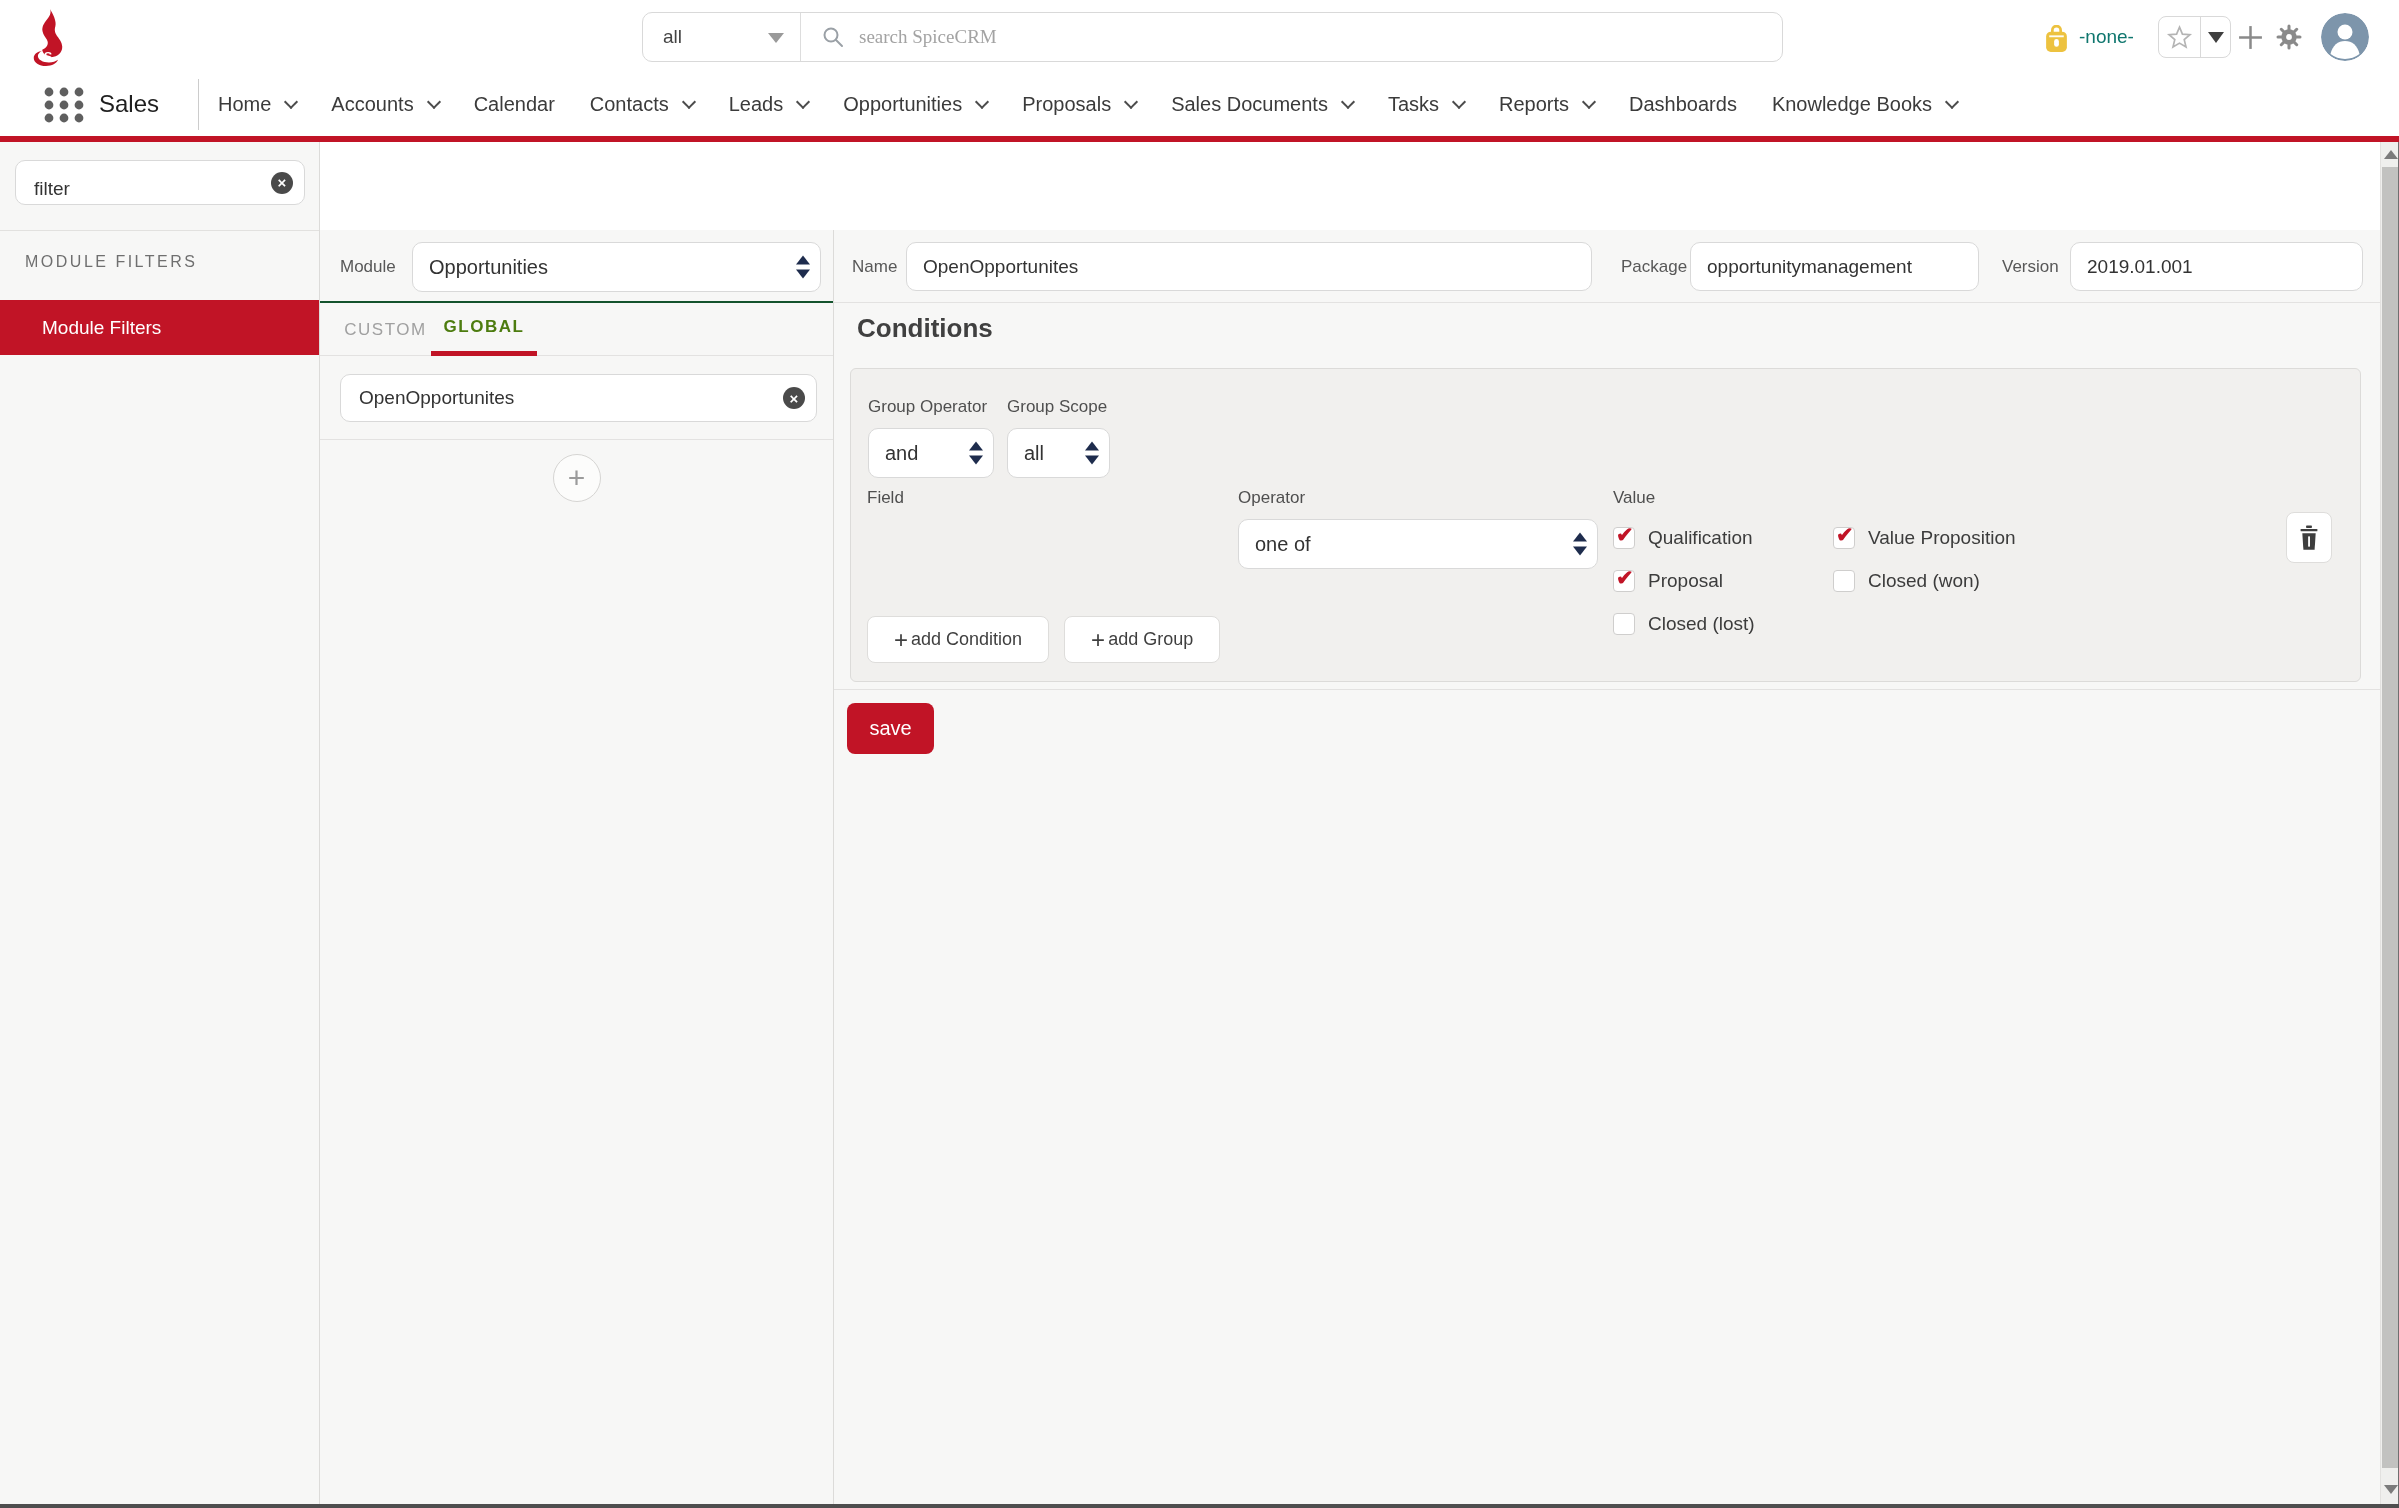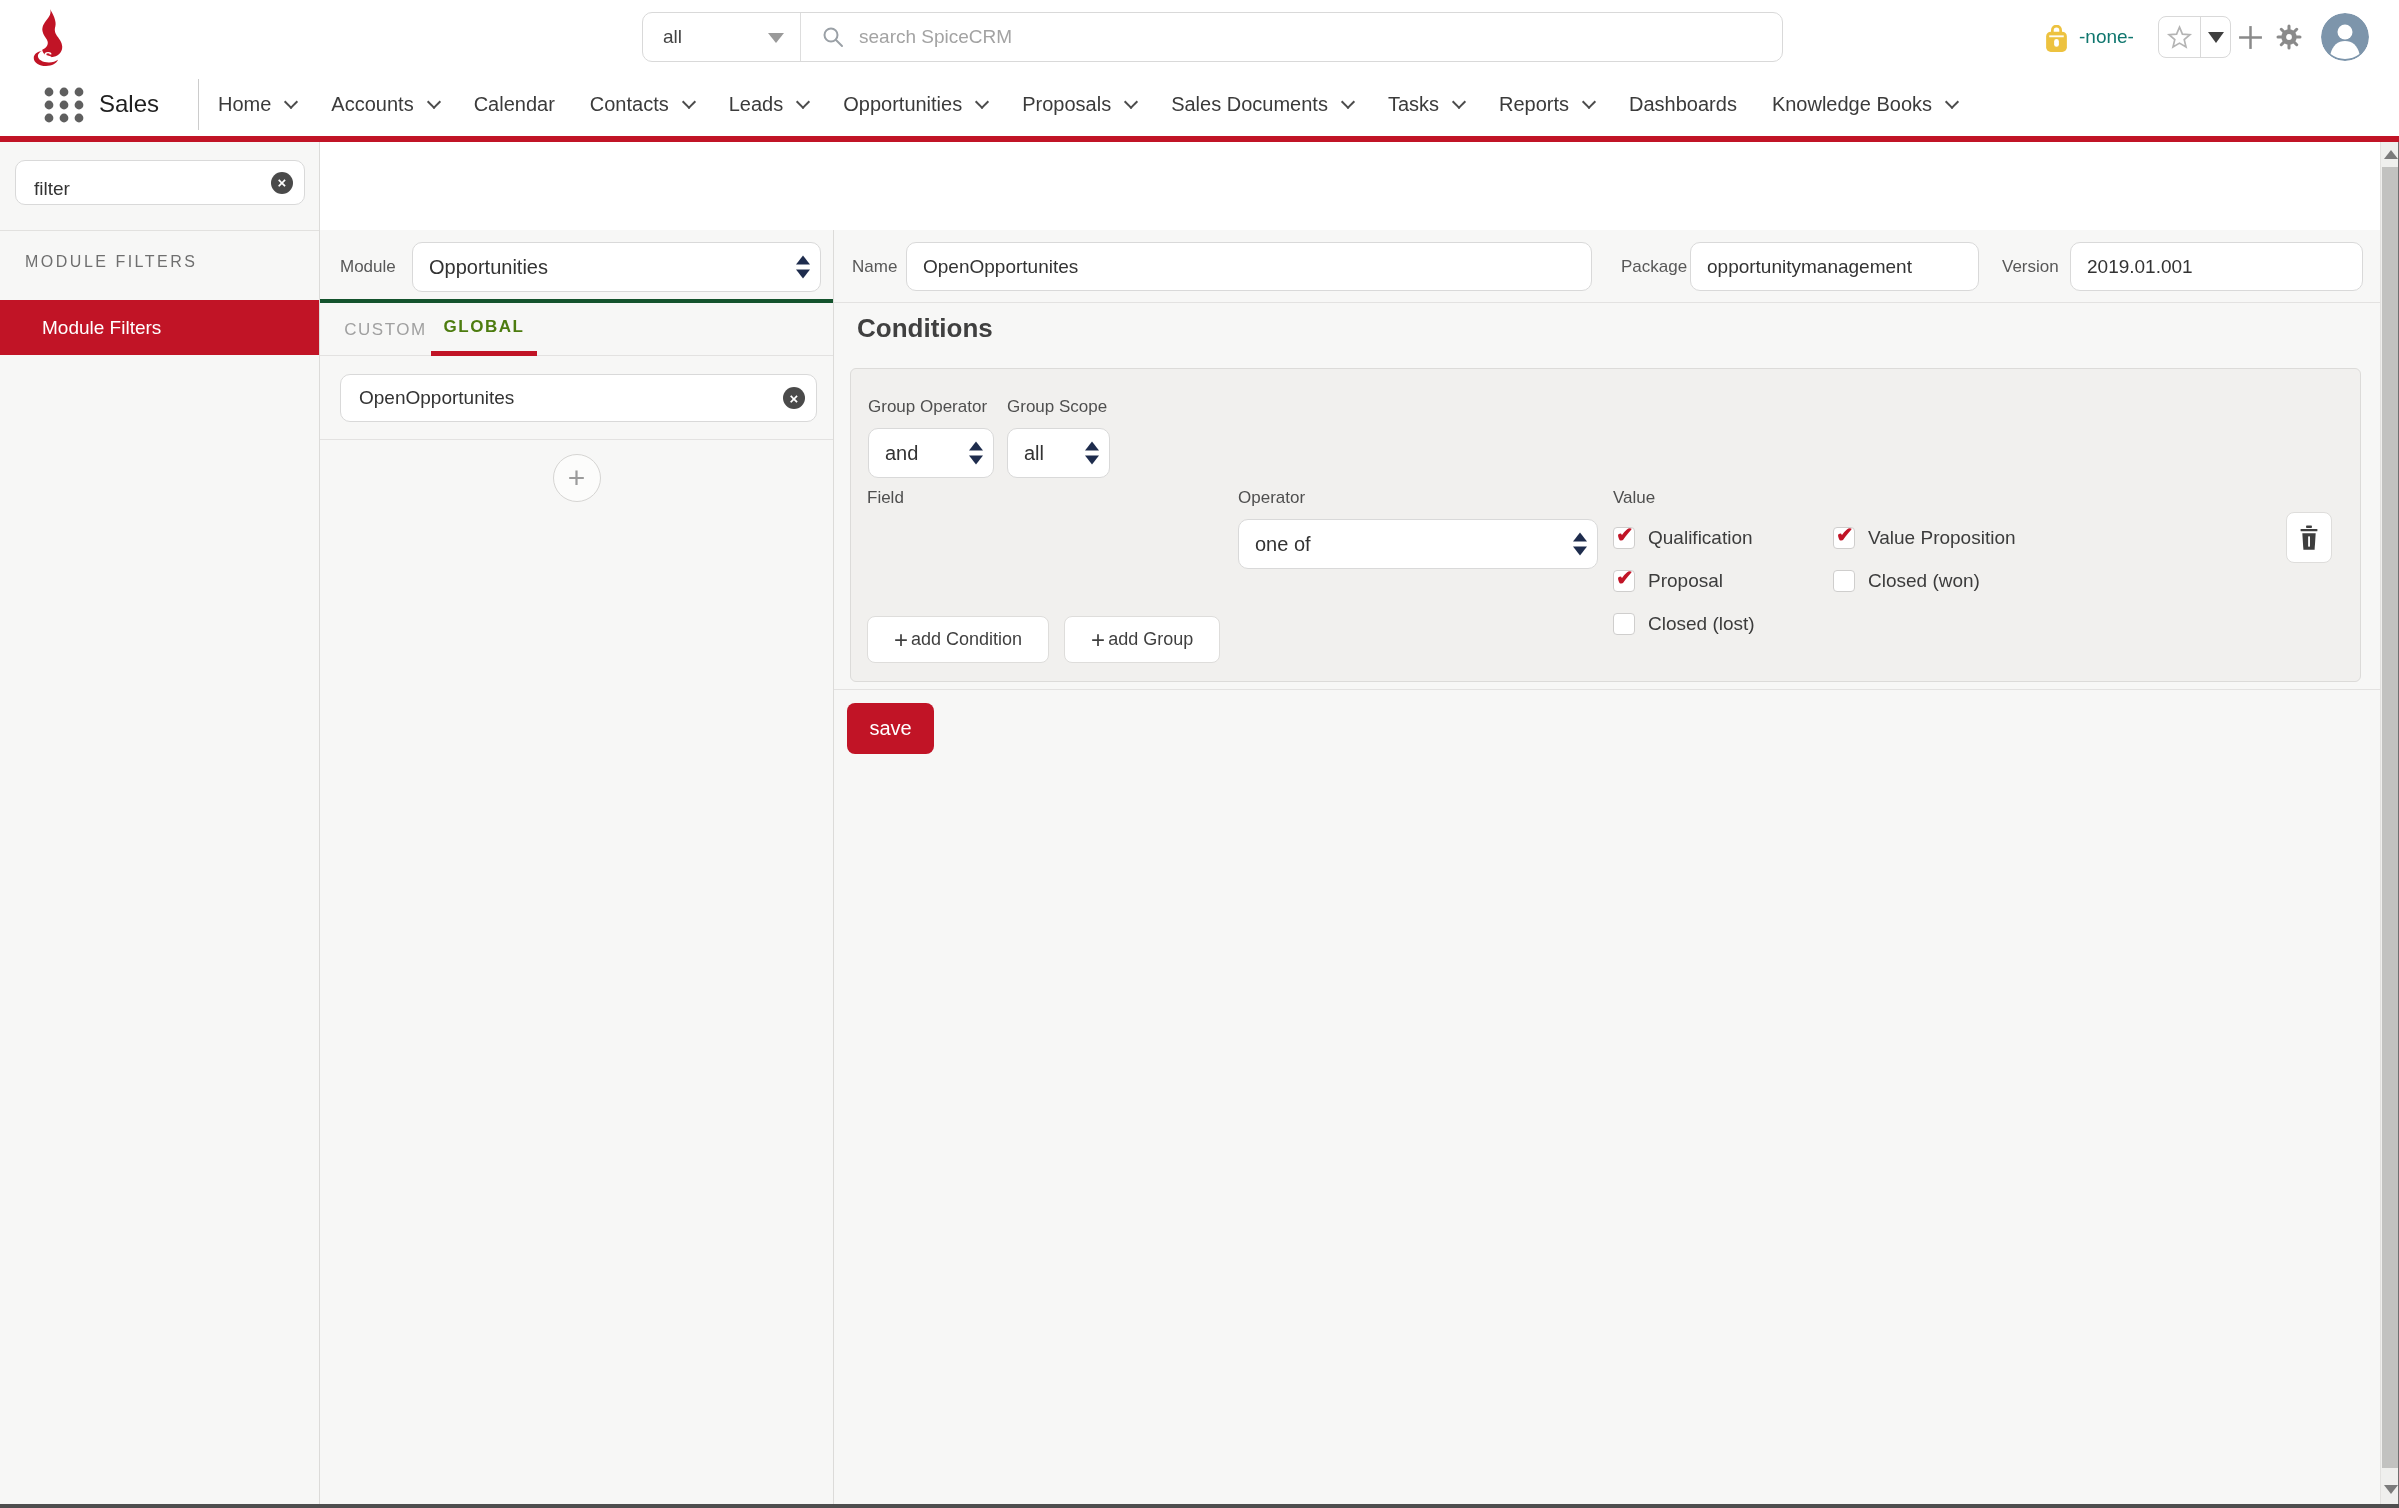--- a/index.html
+++ b/index.html
@@ -17,21 +17,21 @@
   #app{position:relative;width:2400px;height:1509px;background:#fff;overflow:hidden;}
 
   
   .topbar{position:absolute;left:0;top:0;width:100%;height:73px;background:#fff;}
   .logo{position:absolute;left:28px;top:9px;width:40px;height:57px;}
   .search-wrap{position:absolute;left:642px;top:12px;width:1141px;height:50px;border:1px solid #d9d9d9;border-radius:10px;background:#fff;display:flex;align-items:stretch;}
   .search-scope{position:relative;width:158px;display:flex;align-items:center;padding-left:20px;font-size:19px;color:#444;border-right:1px solid #ddd;cursor:pointer;}
   .scope-caret{position:absolute;right:16px;top:50%;margin-top:-4px;width:0;height:0;border-left:8px solid transparent;border-right:8px solid transparent;border-top:10px solid #9a9a9a;}
   .search-box{flex:1;display:flex;align-items:center;padding-left:20px;}
   .search-box svg{flex:0 0 auto;}
-  .search-box input{border:none;outline:none;background:transparent;flex:1;margin-left:14px;font-size:19px;color:#333;}
+  .search-box input{border:none;outline:none;background:transparent;flex:1;margin-left:14px;font-size:19px;color:#333;font-family:Liberation Serif, serif;}
   .search-box input::placeholder{color:#a3a3a3;}
   .tb-right-text{position:absolute;left:2079px;top:0;height:73px;display:flex;align-items:center;font-size:19px;color:#0f766e;}
   .pkg-icon{position:absolute;left:2045px;top:25px;}
   .star-group{position:absolute;left:2158px;top:16px;width:73px;height:42px;border:1px solid #d9d9d9;border-radius:8px;background:#fff;display:flex;}
   .star-seg{width:42px;display:flex;align-items:center;justify-content:center;border-right:1px solid #d9d9d9;cursor:pointer;}
   .caret-seg{flex:1;display:flex;align-items:center;justify-content:center;cursor:pointer;}
   .caret-dark{width:0;height:0;border-left:8px solid transparent;border-right:8px solid transparent;border-top:11px solid #3f3f3f;}
   .tb-plus{position:absolute;left:2237px;top:24px;cursor:pointer;}
   .tb-gear{position:absolute;left:2275px;top:23px;cursor:pointer;}
   .avatar{position:absolute;left:2321px;top:13px;width:48px;height:48px;border-radius:50%;overflow:hidden;cursor:pointer;}
@@ -66,21 +66,21 @@
   .flabel{font-size:17px;color:var(--label);}
   .tinput{border:1px solid #d9d9d9;border-radius:10px;background:#fff;font-size:19px;color:#333;padding:0 16px;outline:none;}
   .fakeselect{position:relative;border:1px solid #d9d9d9;border-radius:10px;background:#fff;display:flex;align-items:center;padding:0 34px 0 16px;font-size:20px;color:#333;cursor:pointer;}
   .spinner{position:absolute;right:10px;top:50%;transform:translateY(-50%);display:flex;flex-direction:column;align-items:center;gap:5px;}
   .spinner i{display:block;width:0;height:0;border-left:7px solid transparent;border-right:7px solid transparent;}
   .spinner .up{border-bottom:9px solid var(--navy);}
   .spinner .down{border-top:9px solid var(--navy);}
 
   
   .col-mid{position:absolute;left:320px;top:230px;width:514px;bottom:5px;border-right:1px solid var(--border);}
-  .module-row{position:absolute;left:0;top:0;width:100%;height:73px;border-bottom:4px solid #14532d;}
+  .module-row{position:absolute;left:0;top:0;width:100%;height:73px;border-bottom:2px solid #14532d;}
   .module-label{position:absolute;left:20px;top:0;height:73px;display:flex;align-items:center;}
   .module-select{position:absolute;left:92px;top:12px;width:409px;height:50px;}
   .tabs-row{position:absolute;left:0;top:73px;width:100%;height:53px;border-bottom:1px solid #e3e2e1;}
   .tab{position:absolute;top:0;height:53px;display:flex;align-items:center;justify-content:center;font-size:17px;letter-spacing:1.5px;cursor:pointer;}
   .tab-custom{left:20px;width:91px;color:#a0a0a0;}
   .tab-global{left:111px;width:106px;color:#4d7c0f;font-weight:600;border-bottom:5px solid var(--accent);}
   .item-row{position:absolute;left:0;top:127px;width:100%;height:83px;border-bottom:1px solid #e3e2e1;}
   .item-input-wrap{position:absolute;left:20px;top:17px;width:477px;height:48px;}
   .item-input-wrap input{width:100%;height:100%;border:1px solid #d9d9d9;border-radius:10px;background:#fff;padding:0 44px 0 18px;font-size:19px;color:#333;outline:none;}
   .plus-circle{position:absolute;left:50%;top:224px;transform:translateX(-50%);width:48px;height:48px;border-radius:50%;border:1px solid #d6d5d3;background:#fcfcfb;display:flex;align-items:center;justify-content:center;font-size:30px;font-weight:300;color:#9b9b9b;cursor:pointer;line-height:1;}

